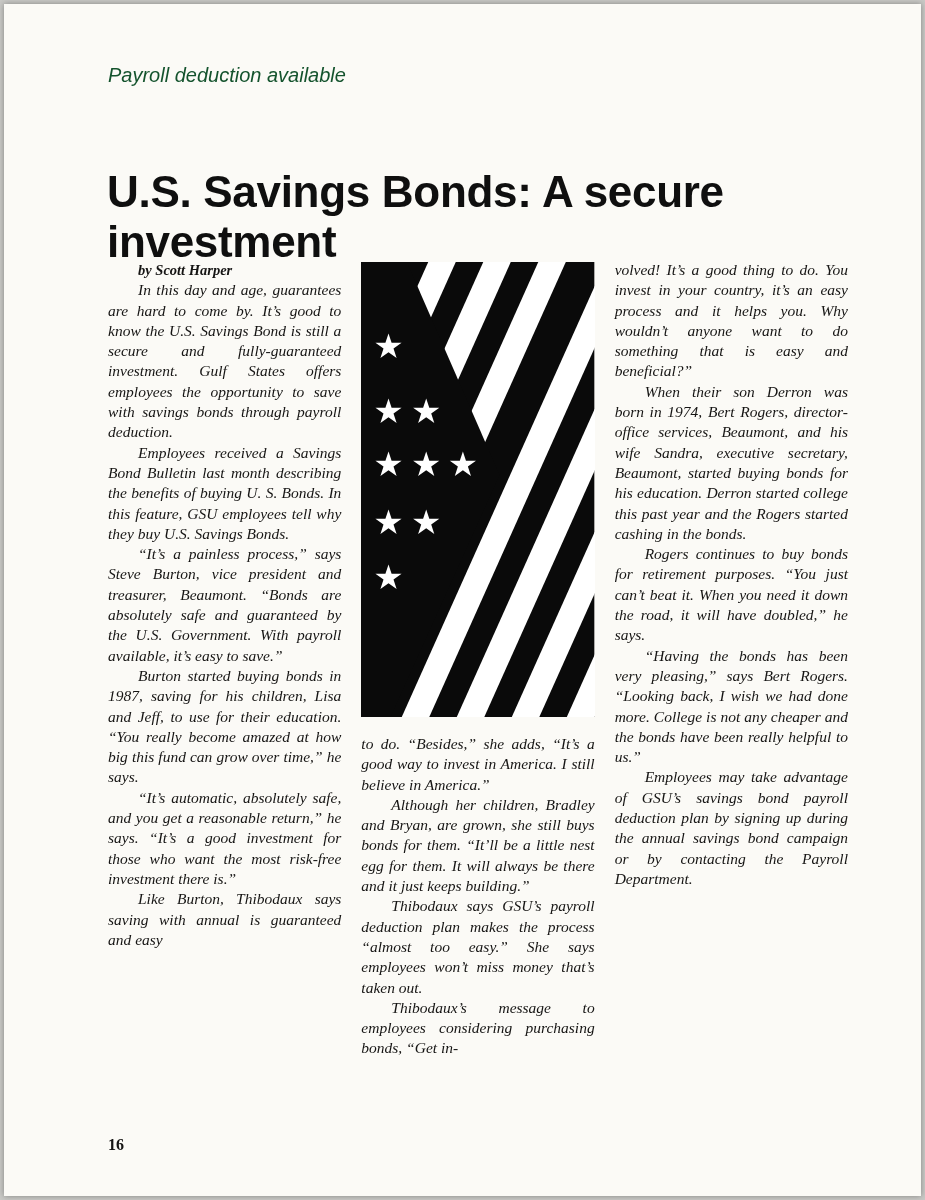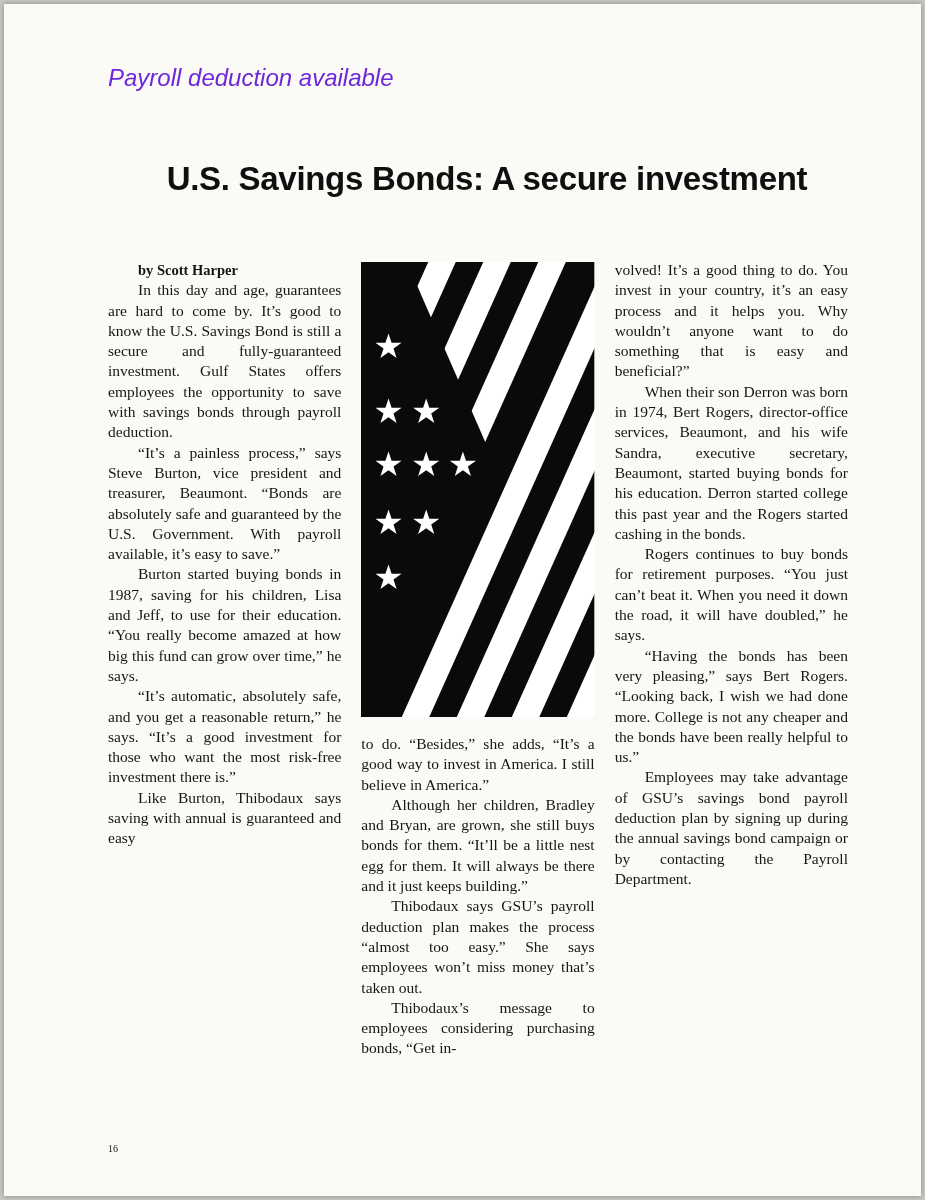--- a/index.html
+++ b/index.html
@@ -17,42 +17,42 @@
     color: #161514;
     overflow: hidden;
     box-shadow: 0 0 6px rgba(0,0,0,0.35);
   }
   .kicker {
     position: absolute;
     left: 104px;
     top: 60px;
     font-family: "Liberation Sans", sans-serif;
     font-style: italic;
-    font-size: 24px;
-    color: #6d28d9;
+    font-size: 20px;
+    color: #14532d;
   }
   .headline {
     position: absolute;
     left: 103px;
     top: 134px;
     width: 760px;
     font-family: "Liberation Sans", sans-serif;
     font-weight: bold;
-    font-size: 33px;
+    font-size: 44px;
     letter-spacing: -0.3px;
     color: #0f0f0f;
-    text-align: center;
   }
   .columns {
     position: absolute;
     left: 104px;
     top: 256px;
     width: 740px;
     display: flex;
     gap: 20px;
+    font-style: italic;
   }
   .col {
     flex: 1;
     min-width: 0;
     font-size: 15.5px;
     line-height: 20.3px;
     text-align: justify;
   }
   .byline {
     font-weight: bold;
@@ -74,38 +74,39 @@
   }
   .flag-figure svg {
     display: block;
     width: 100%;
     height: 100%;
   }
   .page-number {
     position: absolute;
     left: 104px;
     bottom: 42px;
-    font-weight: normal;
-    font-size: 10px;
+    font-weight: bold;
+    font-size: 16px;
   }
 </style>
 </head>
 <body>
 
 <div class="page">
 
   <div class="kicker">Payroll deduction available</div>
 
   <h1 class="headline">U.S. Savings Bonds: A secure investment</h1>
 
   <div class="columns">
 
     <div class="col">
       <p class="byline">by Scott Harper</p>
       <p>In this day and age, guarantees are hard to come by.  It’s good to know the U.S. Savings Bond is still a secure and fully-guaranteed investment.  Gulf States offers employees the opportunity to save with savings bonds through payroll deduction.</p>
+      <p>Employees received a Savings Bond Bulletin last month describing the benefits of buying U. S. Bonds.  In this feature, GSU employees tell why they buy U.S. Savings Bonds.</p>
       <p>“It’s a painless process,” says Steve Burton, vice president and treasurer, Beaumont.  “Bonds are absolutely safe and guaranteed by the U.S. Government.  With payroll available, it’s easy to save.”</p>
       <p>Burton started buying bonds in 1987, saving for his children, Lisa and Jeff, to use for their education.  “You really become amazed at how big this fund can grow over time,” he says.</p>
       <p>“It’s automatic, absolutely safe, and you get a reasonable return,” he says.  “It’s a good investment for those who want the most risk-free investment there is.”</p>
       <p>Like Burton, Thibodaux says saving with annual is guaranteed and easy</p>
     </div>
 
     <div class="col">
       <div class="flag-figure">
         <svg viewBox="0 0 229 455" preserveAspectRatio="none">
           <defs>

